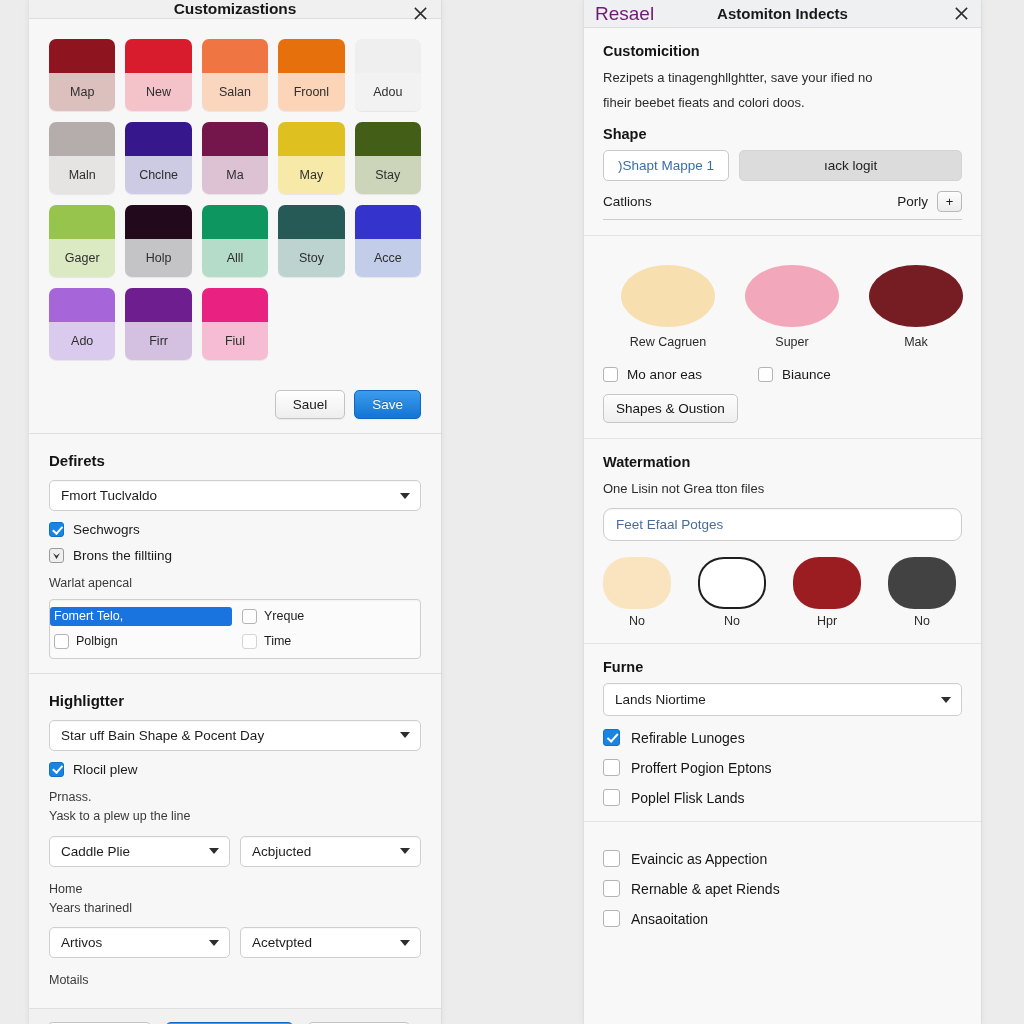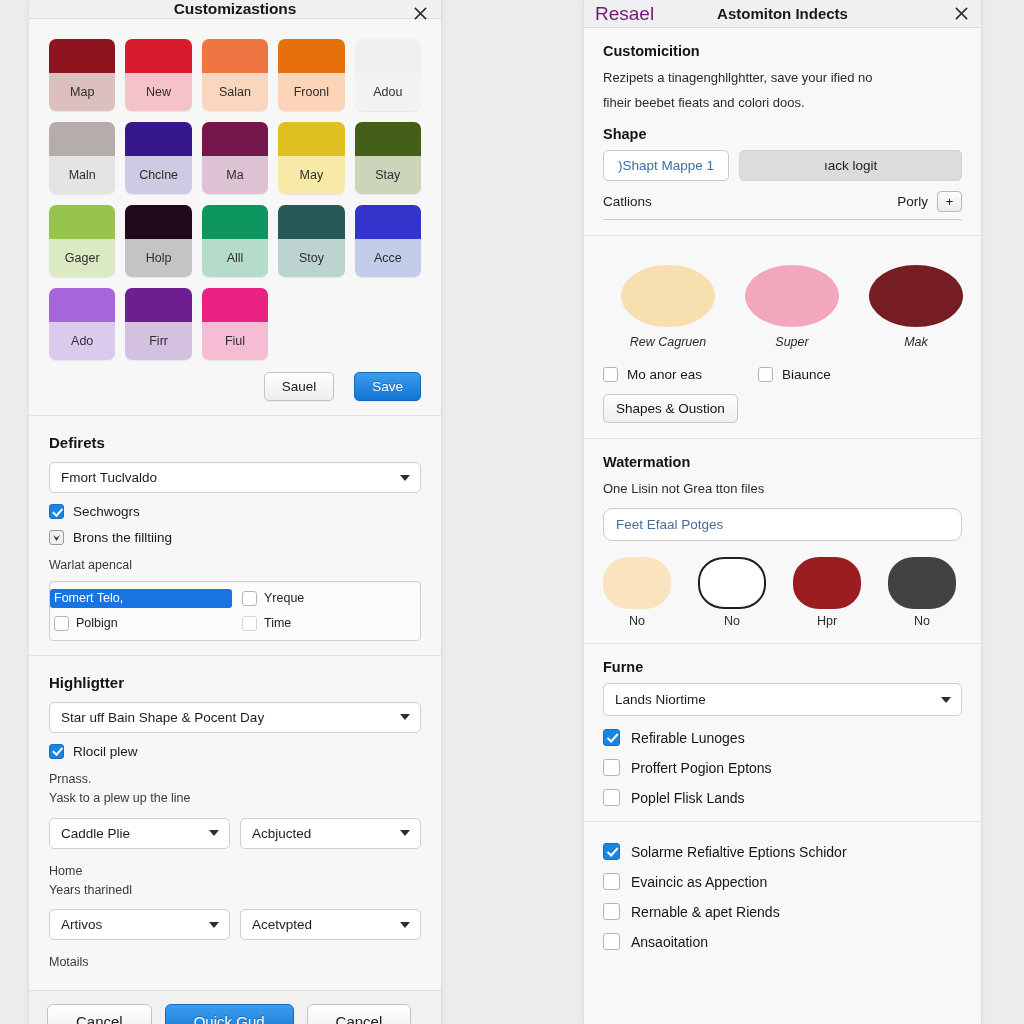--- a/index.html
+++ b/index.html
@@ -67,22 +67,22 @@
     box-shadow: 0 1px 1px rgba(0,0,0,0.07);
   }
   .swatch-top { height: 34px; }
   .swatch-bot {
     flex: 1;
     display: flex; align-items: center; justify-content: center;
     font-size: 12.5px; color: #2e2e2e;
   }
 
   .btn-row {
-    display: flex; justify-content: flex-end; gap: 20px;
-    margin-top: 12px;
+    display: flex; justify-content: flex-end; gap: 9px;
+    margin-top: 30px;
   }
   .btn {
     font-size: 13.5px;
     padding: 6px 17px;
     border-radius: 5px;
     cursor: pointer;
     border: 1px solid #c3c3c3;
     background: linear-gradient(#fefefe, #eeeeee);
     color: #202020;
     box-shadow: 0 1px 1px rgba(0,0,0,0.05);
@@ -278,21 +278,21 @@
     border-radius: 4px;
     background: linear-gradient(#fdfdfd, #ececec);
     display: flex; align-items: center; justify-content: center;
     font-size: 13px; color: #1a1a1a; cursor: pointer;
     line-height: 1;
   }
 
   .ellipse-row {
     display: flex; gap: 30px; margin: 14px 0 2px 18px;
   }
-  .ell-item { width: 94px; text-align: center; cursor: pointer; font-style: italic; }
+  .ell-item { width: 94px; text-align: center; cursor: pointer; }
   .ell {
     width: 94px; height: 62px; border-radius: 50%;
     margin: 0 auto 6px auto;
   }
   .ell-lbl { font-size: 12.5px; color: #2b2b2b; line-height: 1.45; }
 
   .inline-chk-row { display: flex; gap: 56px; margin-top: 16px; }
 
   .pill-btn {
     margin-top: 12px;
@@ -627,24 +627,20 @@
         <span class="cb"></span>
         <span>Proffert Pogion Eptons</span>
       </div>
       <div class="rchk">
         <span class="cb"></span>
         <span>Poplel Flisk Lands</span>
       </div>
     </div>
 
     <div class="rsec nb">
-      <div class="rchk" style="margin-top:6px">
-        <span class="cb checked"></span>
-        <span>Solarme Refialtive Eptions Schidor</span>
-      </div>
       <div class="rchk">
         <span class="cb"></span>
         <span>Evaincic as Appection</span>
       </div>
       <div class="rchk">
         <span class="cb"></span>
         <span>Rernable &amp; apet Riends</span>
       </div>
       <div class="rchk">
         <span class="cb"></span>

